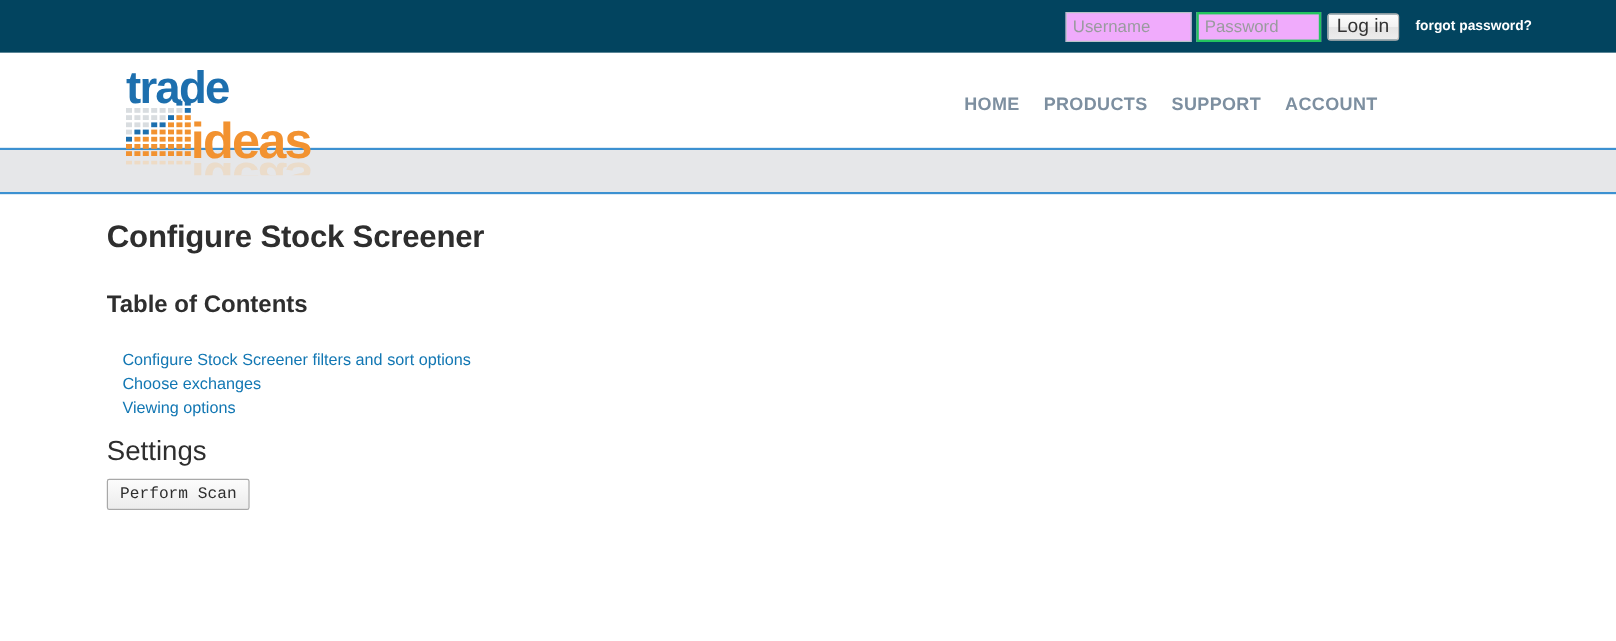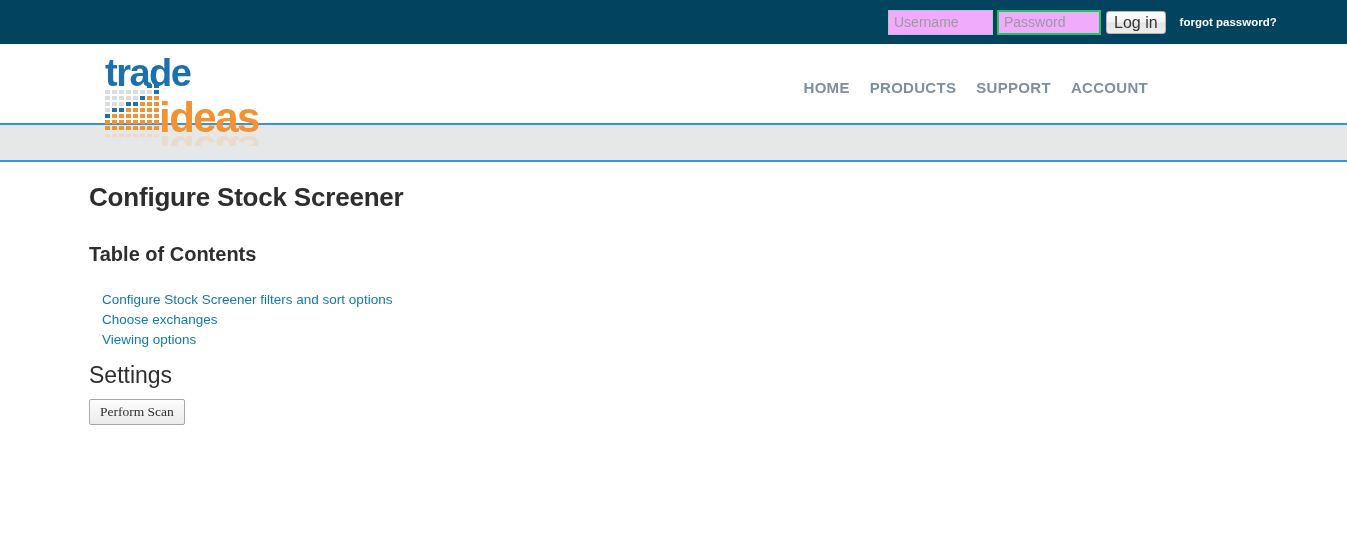--- a/index.html
+++ b/index.html
@@ -168,21 +168,21 @@
     font-size: 23px;
     font-weight: normal;
     color: #2e2e2e;
   }
   .scan-button {
     position: absolute;
     left: 89px;
     top: 237px;
     height: 26px;
     padding: 0 10px;
-    font-family: Liberation Serif, serif;
+    font-family: Liberation Mono, monospace;
     font-size: 13.5px;
     color: #2e2e2e;
     background: linear-gradient(to bottom, #fcfcfc 0%, #f4f4f4 50%, #ececec 100%);
     border: 1px solid #a8a8a8;
     border-radius: 2px;
     cursor: pointer;
   }
 
   
   .config-table {

